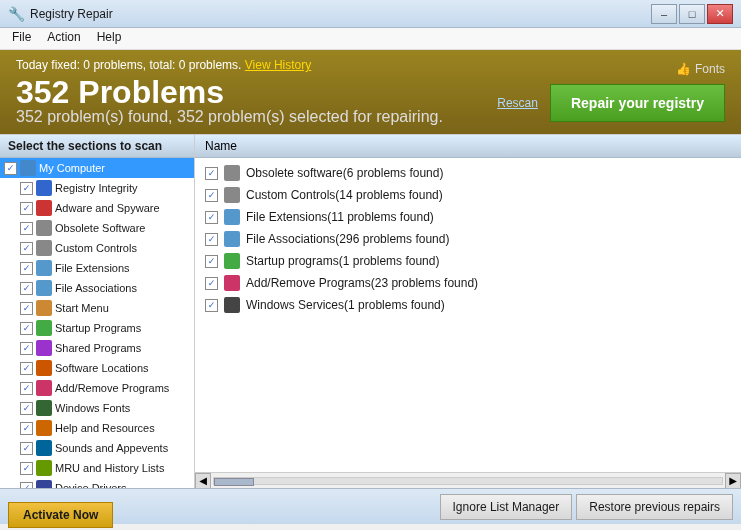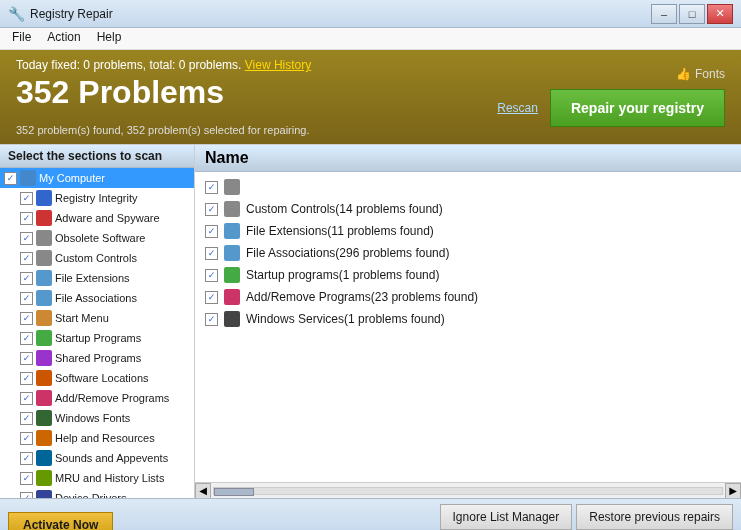--- a/index.html
+++ b/index.html
@@ -43,21 +43,21 @@
       padding: 8px 16px;
       display: flex;
       align-items: center;
       justify-content: space-between;
       min-height: 70px;
     }
     #status-banner .left {}
     #status-banner .today-fixed { color: #fff; font-size: 12px; margin-bottom: 4px; }
     #status-banner .today-fixed .view-history { color: #ffd700; text-decoration: underline; cursor: pointer; }
     #status-banner .problem-count { color: #fff; font-size: 32px; font-weight: bold; line-height: 1; }
-    #status-banner .subtitle { color: #ddd; font-size: 11px; margin-top: 16px; }
+    #status-banner .subtitle { color: #ddd; font-size: 16px; margin-top: 0; }
     #status-banner .rescan-link { color: #add8ff; text-decoration: underline; cursor: pointer; font-size: 12px; }
     #status-banner .right { display: flex; flex-direction: column; align-items: flex-end; gap: 8px; }
     #repair-btn {
       background: linear-gradient(to bottom, #6bbf40, #4a9f20);
       color: white; font-size: 14px; font-weight: bold;
       border: 1px solid #3a8010; padding: 10px 20px;
       cursor: pointer; white-space: nowrap;
     }
     .like-btn { color: #ddd; font-size: 12px; cursor: pointer; display: flex; align-items: center; gap: 4px; }
 
@@ -108,22 +108,22 @@
     #right-panel {
       flex: 1;
       background: white;
       display: flex;
       flex-direction: column;
       overflow: hidden;
     }
     #right-panel-header {
       background: linear-gradient(to bottom, #ddeeff, #bbccdd);
       padding: 4px 10px;
-      font-size: 16px;
-      font-weight: bold;
+      font-size: 12px;
+      font-weight: normal;
       border-bottom: 1px solid #aabbcc;
     }
     #results-list {
       flex: 1;
       overflow-y: auto;
       padding: 4px 0;
     }
     .result-item {
       display: flex;
       align-items: center;
@@ -310,20 +310,21 @@
       </div>
   </div>
 
   <div id="right-panel">
     <div id="right-panel-header">Name</div>
     <div id="results-list">
 
     <div class="result-item">
           <div class="checkbox">✓</div>
           <div class="item-icon" style="background: rgb(136, 136, 136); border-radius: 2px;"></div>
+          <span>Obsolete software(6 problems found)</span>
         </div>
         <div class="result-item">
           <div class="checkbox">✓</div>
           <div class="item-icon" style="background: rgb(136, 136, 136); border-radius: 2px;"></div>
           <span>Custom Controls(14 problems found)</span>
         </div>
         <div class="result-item">
           <div class="checkbox">✓</div>
           <div class="item-icon" style="background: rgb(85, 153, 204); border-radius: 2px;"></div>
           <span>File Extensions(11 problems found)</span>

